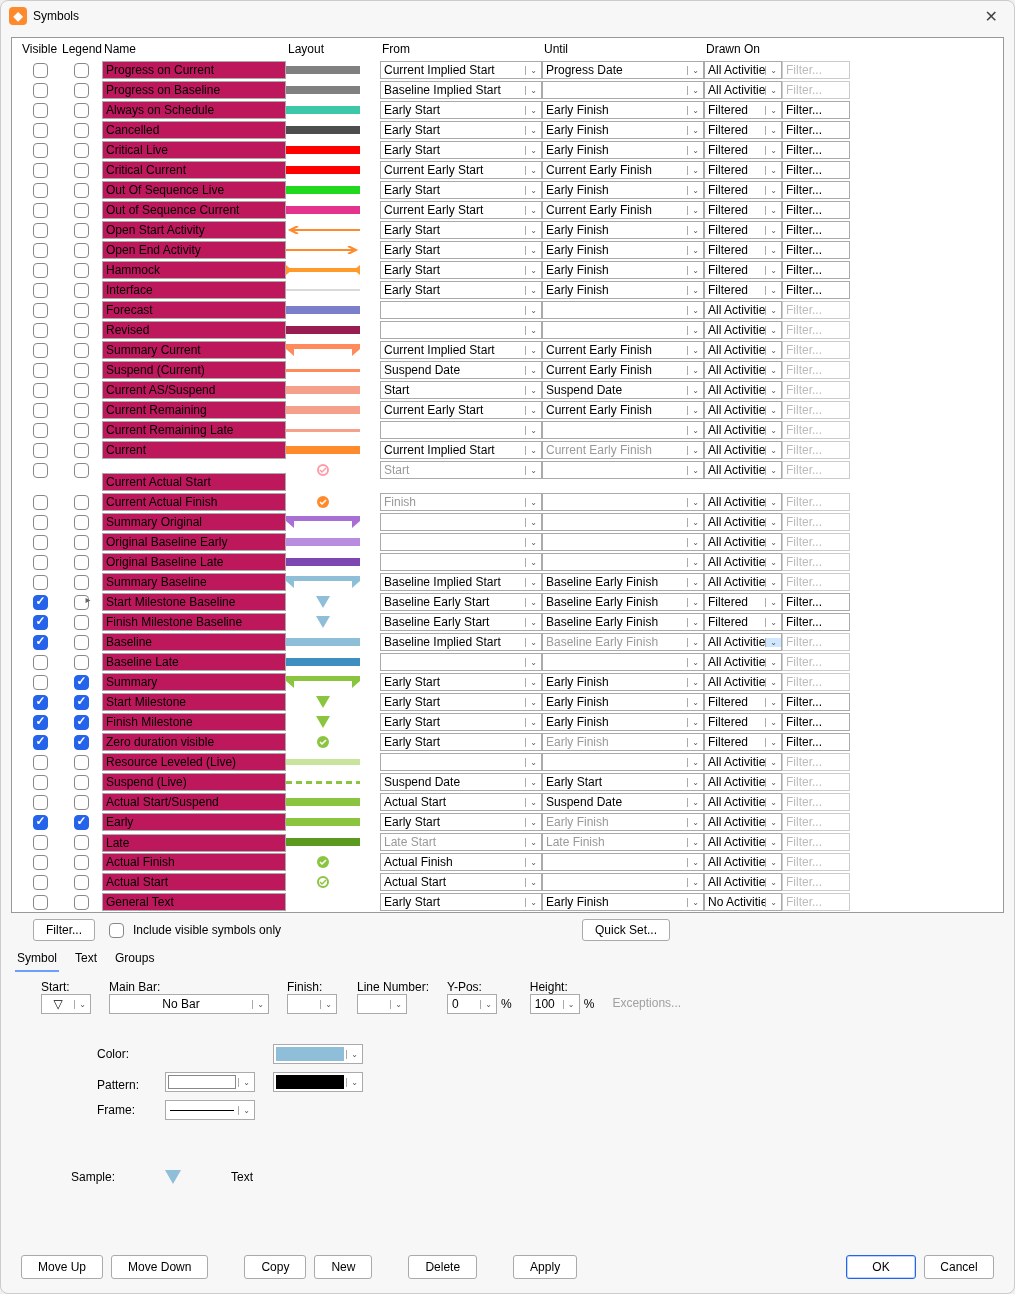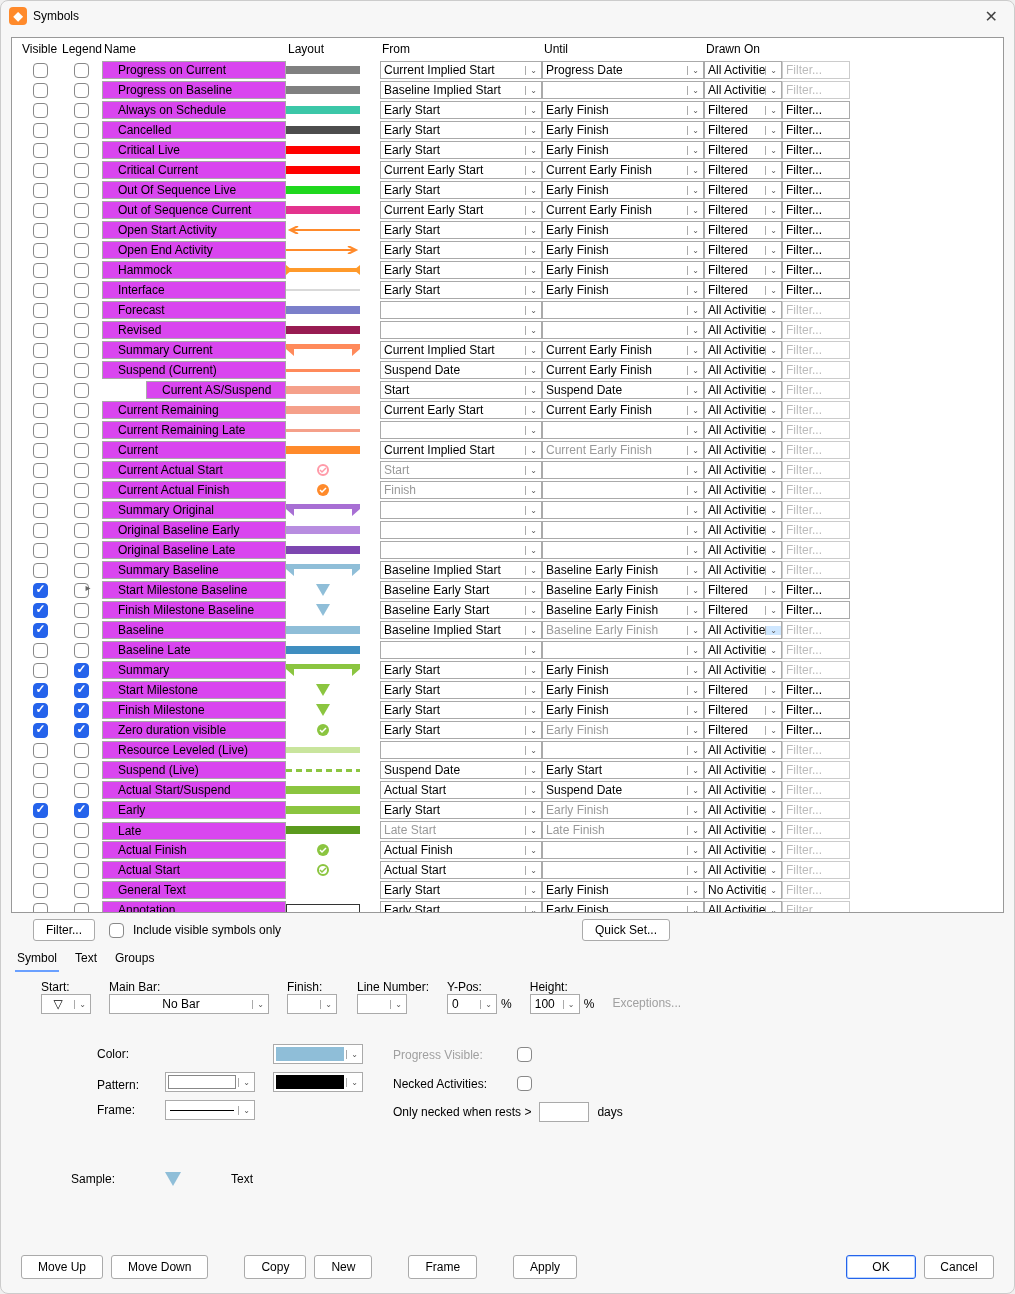--- a/index.html
+++ b/index.html
@@ -11,21 +11,21 @@
   .titlebar .close { margin-left:auto; font-size:16px; color:#444; cursor:pointer; padding:0 8px;}
   .content { flex:1; padding:6px 10px 4px 10px; display:flex; flex-direction:column; min-height:0;}
   .grid-wrap { border:1px solid #999; background:#fff; padding:2px 2px 2px 2px; overflow:hidden; flex:0 0 auto; height:876px;}
   .grid { display:grid; grid-template-columns: 40px 42px 184px 94px 162px 162px 78px 68px; font-size:12px; padding-left:6px; position:relative;}
   .hdr { font-size:12px; color:#000; padding:2px 2px 4px 2px; }
   .cell { display:flex; align-items:center; height:20px; }
   .cbwrap { justify-content:center; }
   .cb { appearance:none; width:15px; height:15px; border:1px solid #888; border-radius:4px; background:#fff; position:relative; }
   .cb:checked { background:#2563eb; border-color:#2563eb; }
   .cb:checked:after { content:"✓"; color:#fff; position:absolute; top:-2px; left:1.5px; font-size:12px; font-weight:bold;}
-  .txtbox { width:100%; height:18px; border:1px solid #aaa; background:#d946ef; padding:0 15px; font-size:12px; display:flex; align-items:center; overflow:hidden; white-space:nowrap;}
+  .txtbox { width:100%; height:18px; border:1px solid #aaa; background:#be185d; padding:0 3px; font-size:12px; display:flex; align-items:center; overflow:hidden; white-space:nowrap;}
   .sel { display:flex; width:100%; height:18px; border:1px solid #aaa; background:#fff; align-items:center; overflow:hidden; white-space:nowrap;}
   .sel .v { flex:1; padding:0 3px; font-size:12px; overflow:hidden; white-space:nowrap;}
   .sel .v.dis { color:#999; }
   .sel .caret { width:16px; border-left:1px solid #aaa; display:flex; align-items:center; justify-content:center; color:#555; font-size:8px;}
   .sel.hl .caret { background:#cfe7ff; }
   .filt { width:100%; height:18px; border:1px solid #ccc; padding:0 3px; font-size:12px; color:#bbb; display:flex; align-items:center;}
   .filt.act { color:#000; border-color:#aaa; }
   .layoutcell { position:relative; width:74px; height:18px; display:flex; align-items:center; justify-content:center;}
   .filterrow { display:flex; align-items:center; gap:10px; padding:6px 4px 2px 4px;}
   .btn { height:24px; padding:0 16px; border:1px solid #aaa; background:#fff; border-radius:3px; font-size:12px; display:flex; align-items:center; justify-content:center; cursor:pointer; white-space:nowrap;}
@@ -635,21 +635,21 @@
           </div>
           <div class="cell">
             <div class="filt ">Filter...</div>
           </div>
           <div class="cell cbwrap">
             <input type="checkbox" class="cb" style="">
           </div>
           <div class="cell cbwrap">
             <input type="checkbox" class="cb" style="">
           </div>
-          <div class="cell" style="position: relative; margin-left: 44px;">
+          <div class="cell" style="position: relative;">
             <div class="txtbox">Current AS/Suspend</div>
           </div>
           <div class="cell">
             <div class="layoutcell">
               <div style="width:74px;height:8px;background:#f5a08a;"></div>
             </div>
           </div>
           <div class="cell">
             <div class="sel">
               <div class="v ">Start</div>
@@ -775,21 +775,21 @@
           </div>
           <div class="cell">
             <div class="filt ">Filter...</div>
           </div>
           <div class="cell cbwrap">
             <input type="checkbox" class="cb" style="">
           </div>
           <div class="cell cbwrap">
             <input type="checkbox" class="cb" style="">
           </div>
-          <div class="cell" style="position: relative;">
+          <div class="cell" style="position: relative; margin-top: 12px;">
             <div class="txtbox">Current Actual Start</div>
           </div>
           <div class="cell">
             <div class="layoutcell">
               <svg width="14" height="14">
                 <circle cx="7" cy="7" r="5" fill="none" stroke="#ff9aa8" stroke-width="2"></circle>
                 <polyline points="4,7 6,9 10,5" fill="none" stroke="#ff9aa8" stroke-width="1.5"></polyline>
               </svg>
             </div>
           </div>
@@ -1712,54 +1712,39 @@
           <div style="display:flex;align-items:center;gap:18px;">
             <div class="lbl" style="width:50px;">Frame:</div>
             <div class="smallsel" style="width:90px;">
                 <div class="v">
                   <hr style="border:none;border-top:1px solid #000;margin:0;">
                 </div>
                 <div class="car">⌄</div>
               </div>
           </div>
         </div>
-        <div style="display:flex;flex-direction:column;gap:8px;">
-          <div style="display:flex;align-items:center;gap:10px;">
-            <span class="lbl dis" style="width:110px;">Progress Visible:</span>
-            <input type="checkbox" class="cb" style="">
-          </div>
-          <div style="display:flex;align-items:center;gap:10px;">
-            <span class="lbl" style="width:110px;">Necked Activities:</span>
-            <input type="checkbox" class="cb" style="">
-          </div>
-          <div style="display:flex;align-items:center;gap:8px;">
-            <span class="lbl">Only necked when rests &gt;</span>
-            <input class="smallinput" style="width: 50px;">
-            <span class="lbl">days</span>
-          </div>
-        </div>
       </div>
 
       <div style="width:100%; display:flex; align-items:center; gap:50px; padding:20px 0 10px 30px;">
         <span class="lbl">Sample:</span>
         <svg width="16" height="14">
             <polygon points="0,0 16,0 8,14" fill="#8fbed8"></polygon>
           </svg>
         <span class="lbl">Text</span>
       </div>
     </div>
 
     <div class="footer">
       <div class="btn">Move Up</div>
       <div class="btn">Move Down</div>
       <div style="width:20px"></div>
       <div class="btn">Copy</div>
       <div class="btn">New</div>
       <div style="width:20px"></div>
-      <div class="btn">Frame</div>
+      <div class="btn">Delete</div>
       <div style="width:20px"></div>
       <div class="btn">Apply</div>
       <div style="flex:1"></div>
       <div class="btn primary" style="width:70px;">OK</div>
       <div class="btn" style="width:70px;">Cancel</div>
     </div>
   </div>
 </div>
 
 </body></html>

